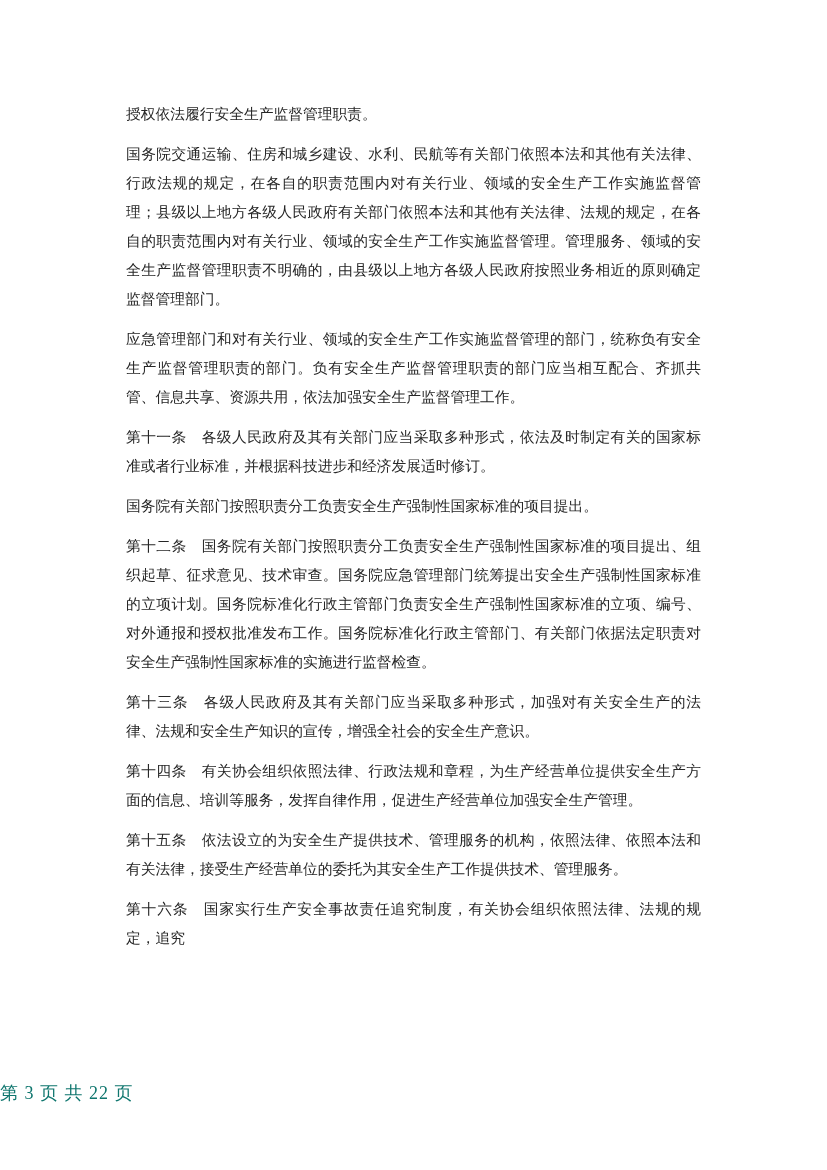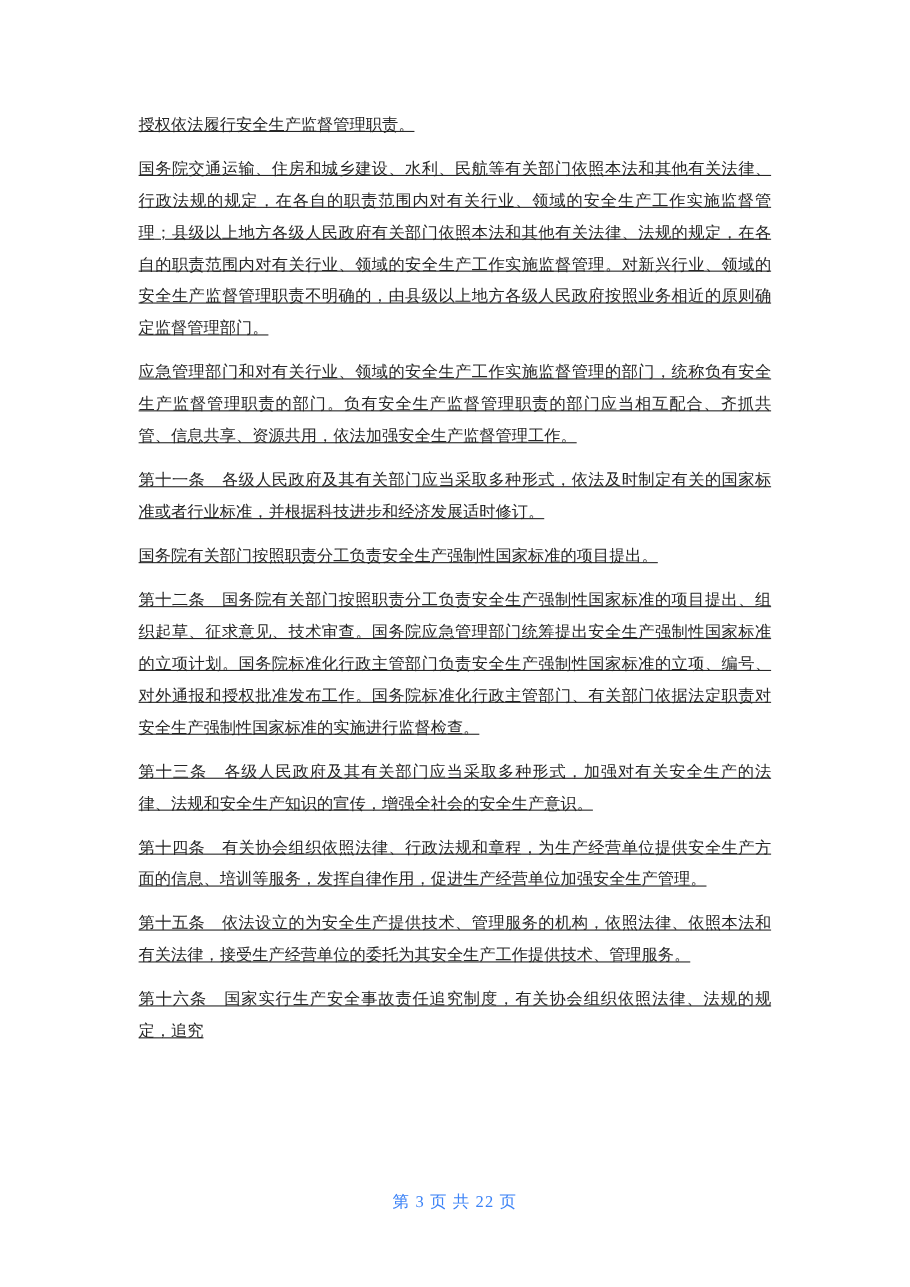--- a/index.html
+++ b/index.html
@@ -23,46 +23,45 @@
     position: absolute;
     left: 126px;
     top: 100px;
     width: 575px;
     font-size: 14.75px;
     line-height: 29px;
     color: #262626;
     text-align: justify;
     text-justify: inter-ideograph;
     word-break: break-all;
-    text-decoration: underline;
   }
   .doc-content p {
     margin: 0 0 11px 0;
     padding: 0;
   }
   .page-footer {
     position: absolute;
     top: 1085px;
     left: 0;
     width: 100%;
-    text-align: center;
-    font-size: 15px;
+    text-align: left;
+    font-size: 18px;
     line-height: 16px;
-    color: #3b82f6;
+    color: #0f766e;
     letter-spacing: 1px;
   }
 </style>
 </head>
 <body>
 
 <div class="page">
 
   <div class="doc-content">
     <p>授权依法履行安全生产监督管理职责。</p>
-    <p>国务院交通运输、住房和城乡建设、水利、民航等有关部门依照本法和其他有关法律、行政法规的规定，在各自的职责范围内对有关行业、领域的安全生产工作实施监督管理；县级以上地方各级人民政府有关部门依照本法和其他有关法律、法规的规定，在各自的职责范围内对有关行业、领域的安全生产工作实施监督管理。对新兴行业、领域的安全生产监督管理职责不明确的，由县级以上地方各级人民政府按照业务相近的原则确定监督管理部门。</p>
+    <p>国务院交通运输、住房和城乡建设、水利、民航等有关部门依照本法和其他有关法律、行政法规的规定，在各自的职责范围内对有关行业、领域的安全生产工作实施监督管理；县级以上地方各级人民政府有关部门依照本法和其他有关法律、法规的规定，在各自的职责范围内对有关行业、领域的安全生产工作实施监督管理。管理服务、领域的安全生产监督管理职责不明确的，由县级以上地方各级人民政府按照业务相近的原则确定监督管理部门。</p>
     <p>应急管理部门和对有关行业、领域的安全生产工作实施监督管理的部门，统称负有安全生产监督管理职责的部门。负有安全生产监督管理职责的部门应当相互配合、齐抓共管、信息共享、资源共用，依法加强安全生产监督管理工作。</p>
     <p>第十一条　各级人民政府及其有关部门应当采取多种形式，依法及时制定有关的国家标准或者行业标准，并根据科技进步和经济发展适时修订。</p>
     <p>国务院有关部门按照职责分工负责安全生产强制性国家标准的项目提出。</p>
     <p>第十二条　国务院有关部门按照职责分工负责安全生产强制性国家标准的项目提出、组织起草、征求意见、技术审查。国务院应急管理部门统筹提出安全生产强制性国家标准的立项计划。国务院标准化行政主管部门负责安全生产强制性国家标准的立项、编号、对外通报和授权批准发布工作。国务院标准化行政主管部门、有关部门依据法定职责对安全生产强制性国家标准的实施进行监督检查。</p>
     <p>第十三条　各级人民政府及其有关部门应当采取多种形式，加强对有关安全生产的法律、法规和安全生产知识的宣传，增强全社会的安全生产意识。</p>
     <p>第十四条　有关协会组织依照法律、行政法规和章程，为生产经营单位提供安全生产方面的信息、培训等服务，发挥自律作用，促进生产经营单位加强安全生产管理。</p>
     <p>第十五条　依法设立的为安全生产提供技术、管理服务的机构，依照法律、依照本法和有关法律，接受生产经营单位的委托为其安全生产工作提供技术、管理服务。</p>
     <p>第十六条　国家实行生产安全事故责任追究制度，有关协会组织依照法律、法规的规定，追究</p>
   </div>
 

